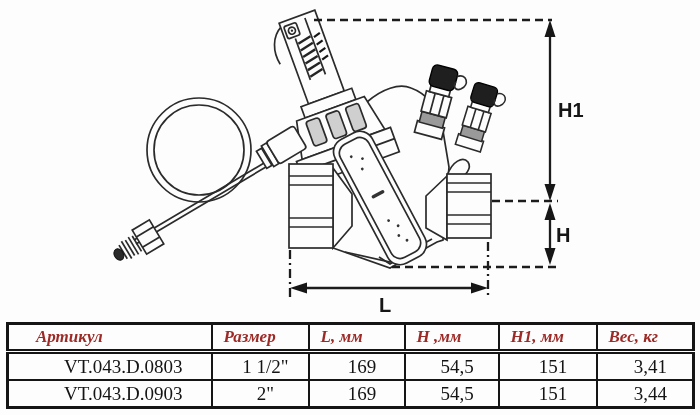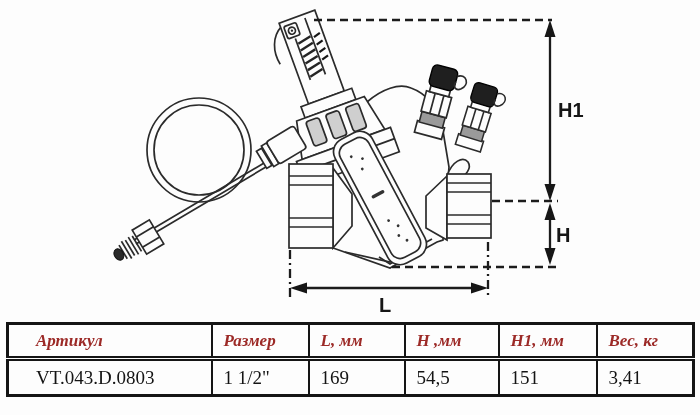--- a/index.html
+++ b/index.html
@@ -17,21 +17,21 @@
     border:2px solid #151515;overflow:hidden;white-space:nowrap;
     vertical-align:middle;text-align:left;
   }
   .spec-table{border:3px solid #151515;}
   .spec-table th{
     font-style:italic;font-weight:bold;font-size:17px;
     color:var(--accent-red,#9c2a27);
     border-bottom:5px double #151515;height:24px;padding:0 0 0 11px;
   }
   .spec-table td{
-    font-size:19px;color:var(--ink,#141414);height:25px;padding:0 0 0 11px;
+    font-size:19px;color:var(--ink,#141414);height:25px;padding:0 0 0 11px;text-align:center;
   }
   .spec-table th.first,.spec-table td.first{padding-left:27px;margin-top:46px;}
   col.c0{width:204px}col.c1{width:97px}col.c2{width:96px}
   col.c3{width:94px}col.c4{width:98px}col.c5{width:97px}
   
   .ln{stroke:#2b2b2b;stroke-width:1.7;fill:none;}
   .fw{stroke:#2b2b2b;stroke-width:1.7;fill:#fdfdfd;}
   .dim{stroke:#1c1c1c;stroke-width:2.3;fill:none;}
   .dimlab{font-family:"Liberation Sans",sans-serif;font-weight:bold;
           font-size:20px;fill:#161616;}
@@ -209,14 +209,22 @@
     <th>Вес, кг</th>
   </tr>
   <tr>
     <td class="first">VT.043.D.0803</td>
     <td>1 1/2"</td>
     <td>169</td>
     <td>54,5</td>
     <td>151</td>
     <td>3,41</td>
   </tr>
+  <tr>
+    <td class="first">VT.043.D.0903</td>
+    <td>2"</td>
+    <td>169</td>
+    <td>54,5</td>
+    <td>151</td>
+    <td>3,44</td>
+  </tr>
 </tbody>
   </table>
 
 </body></html>

